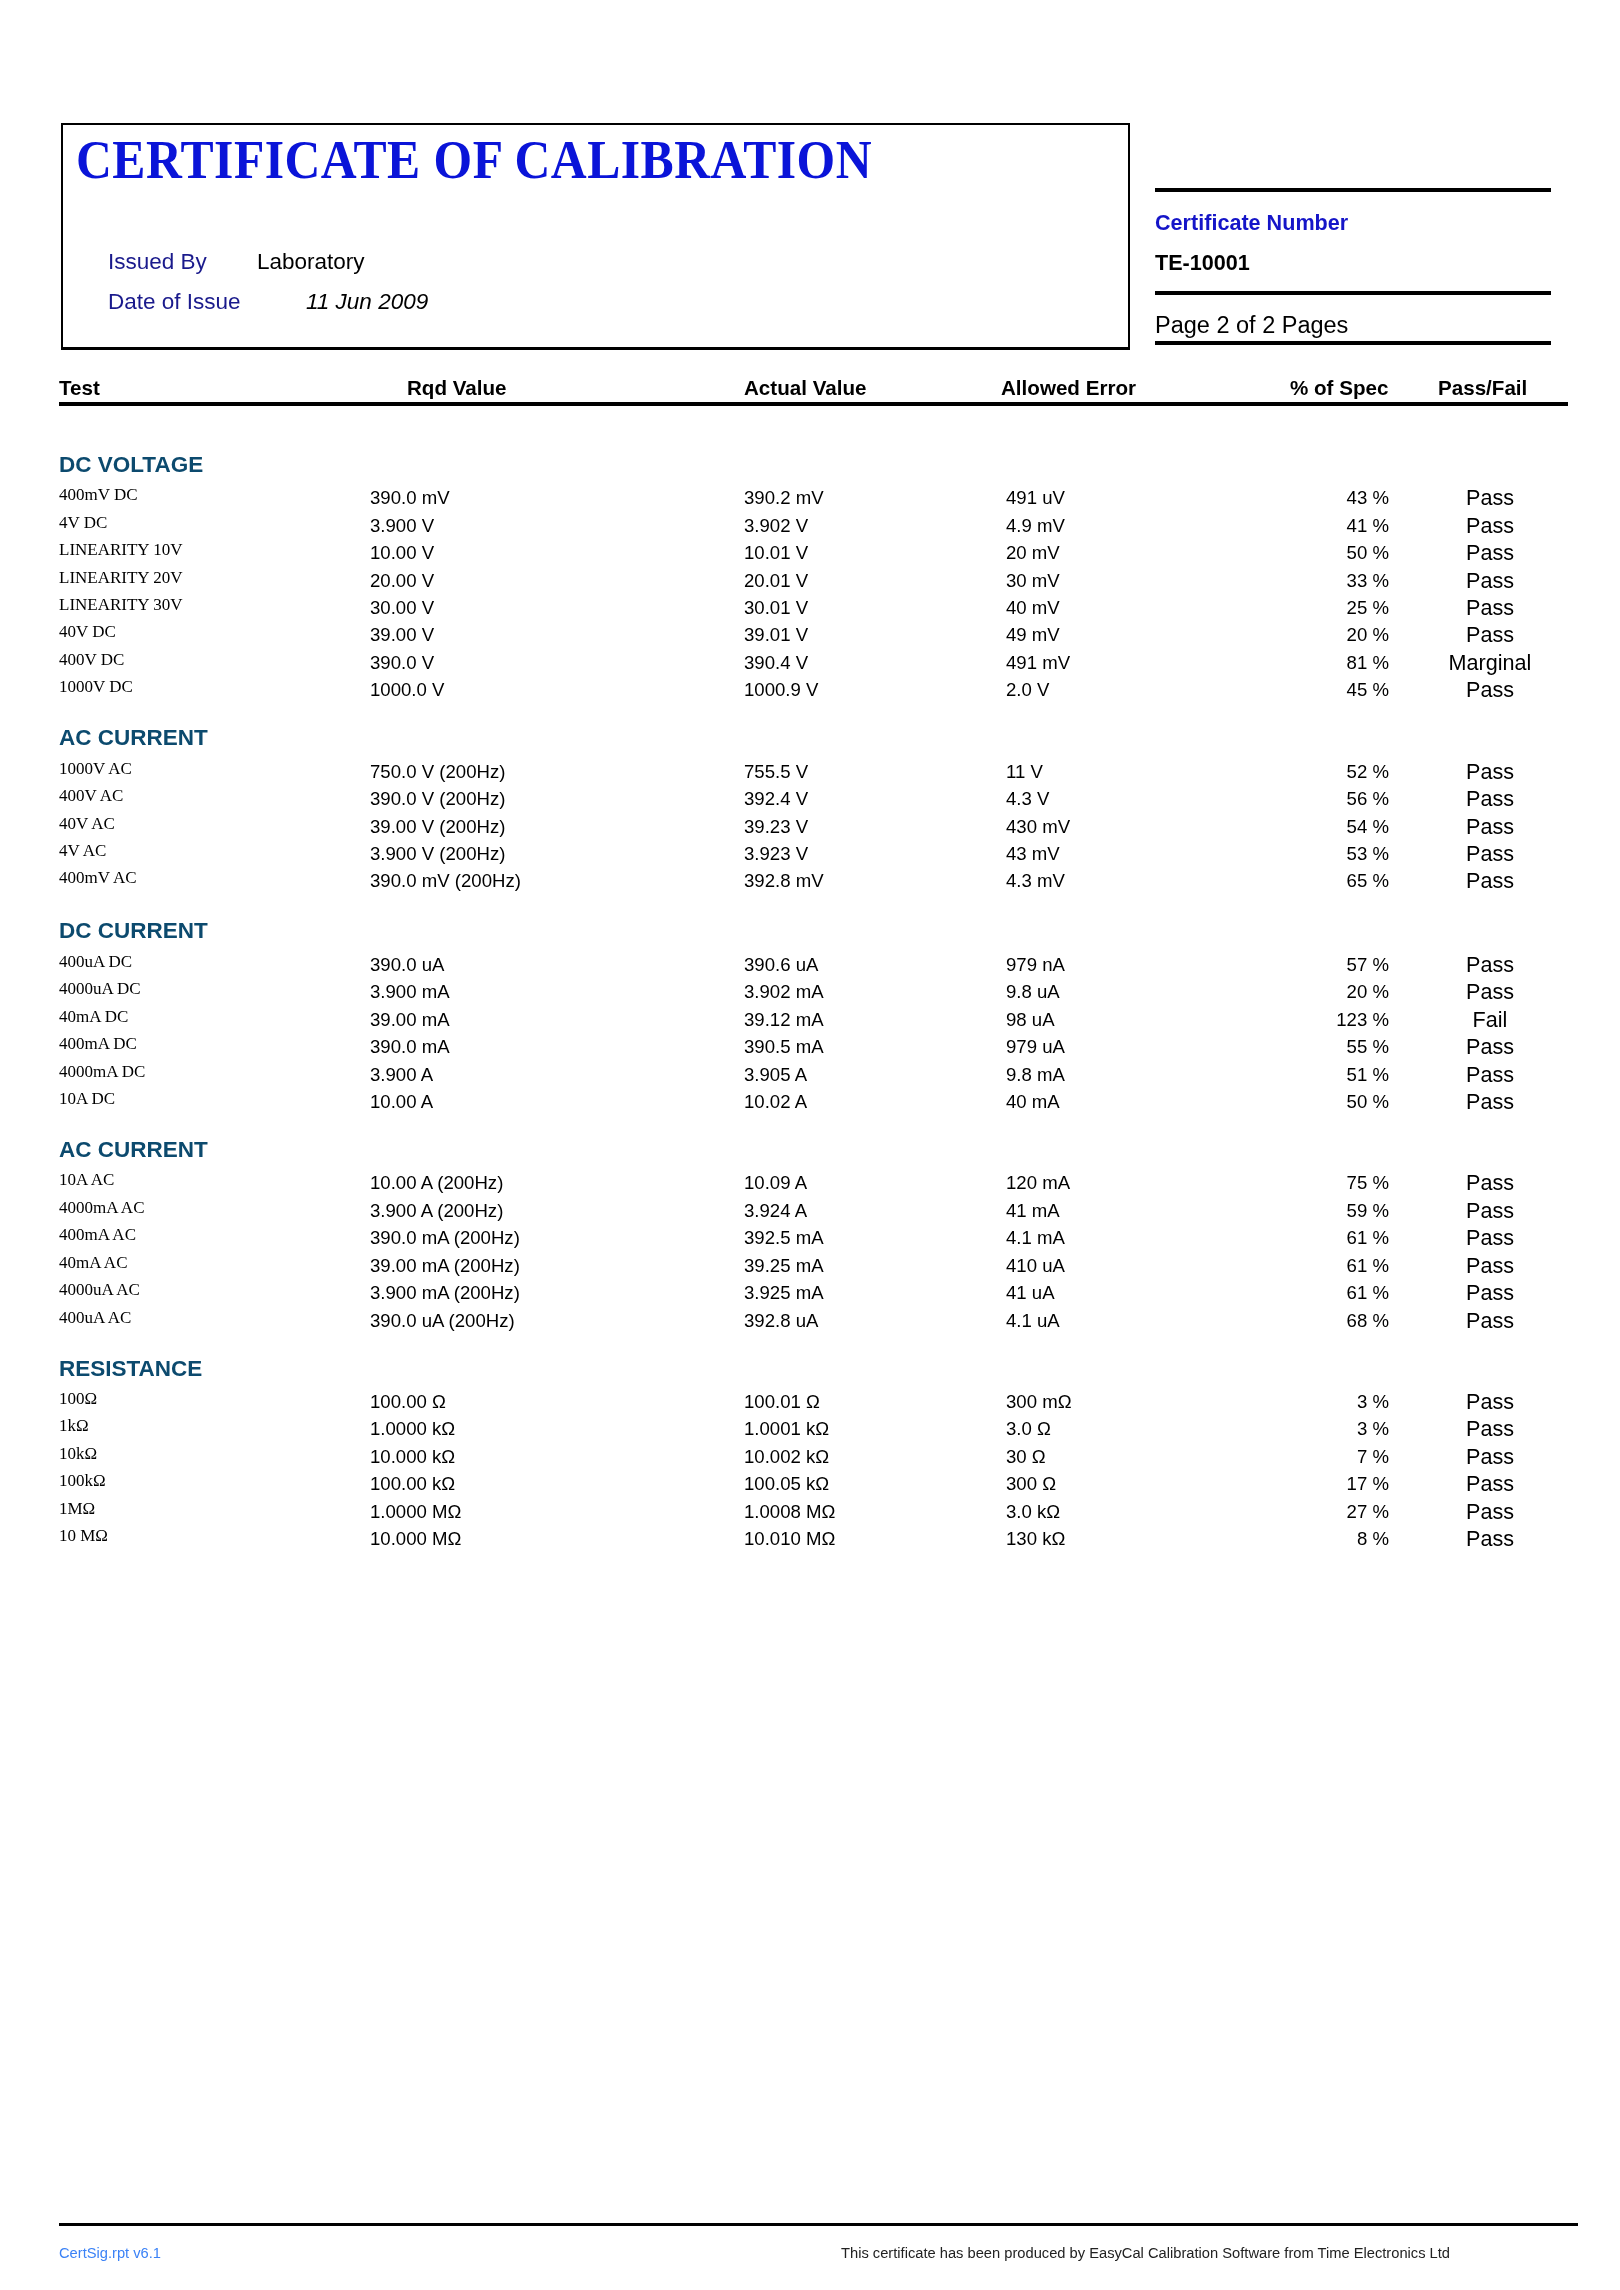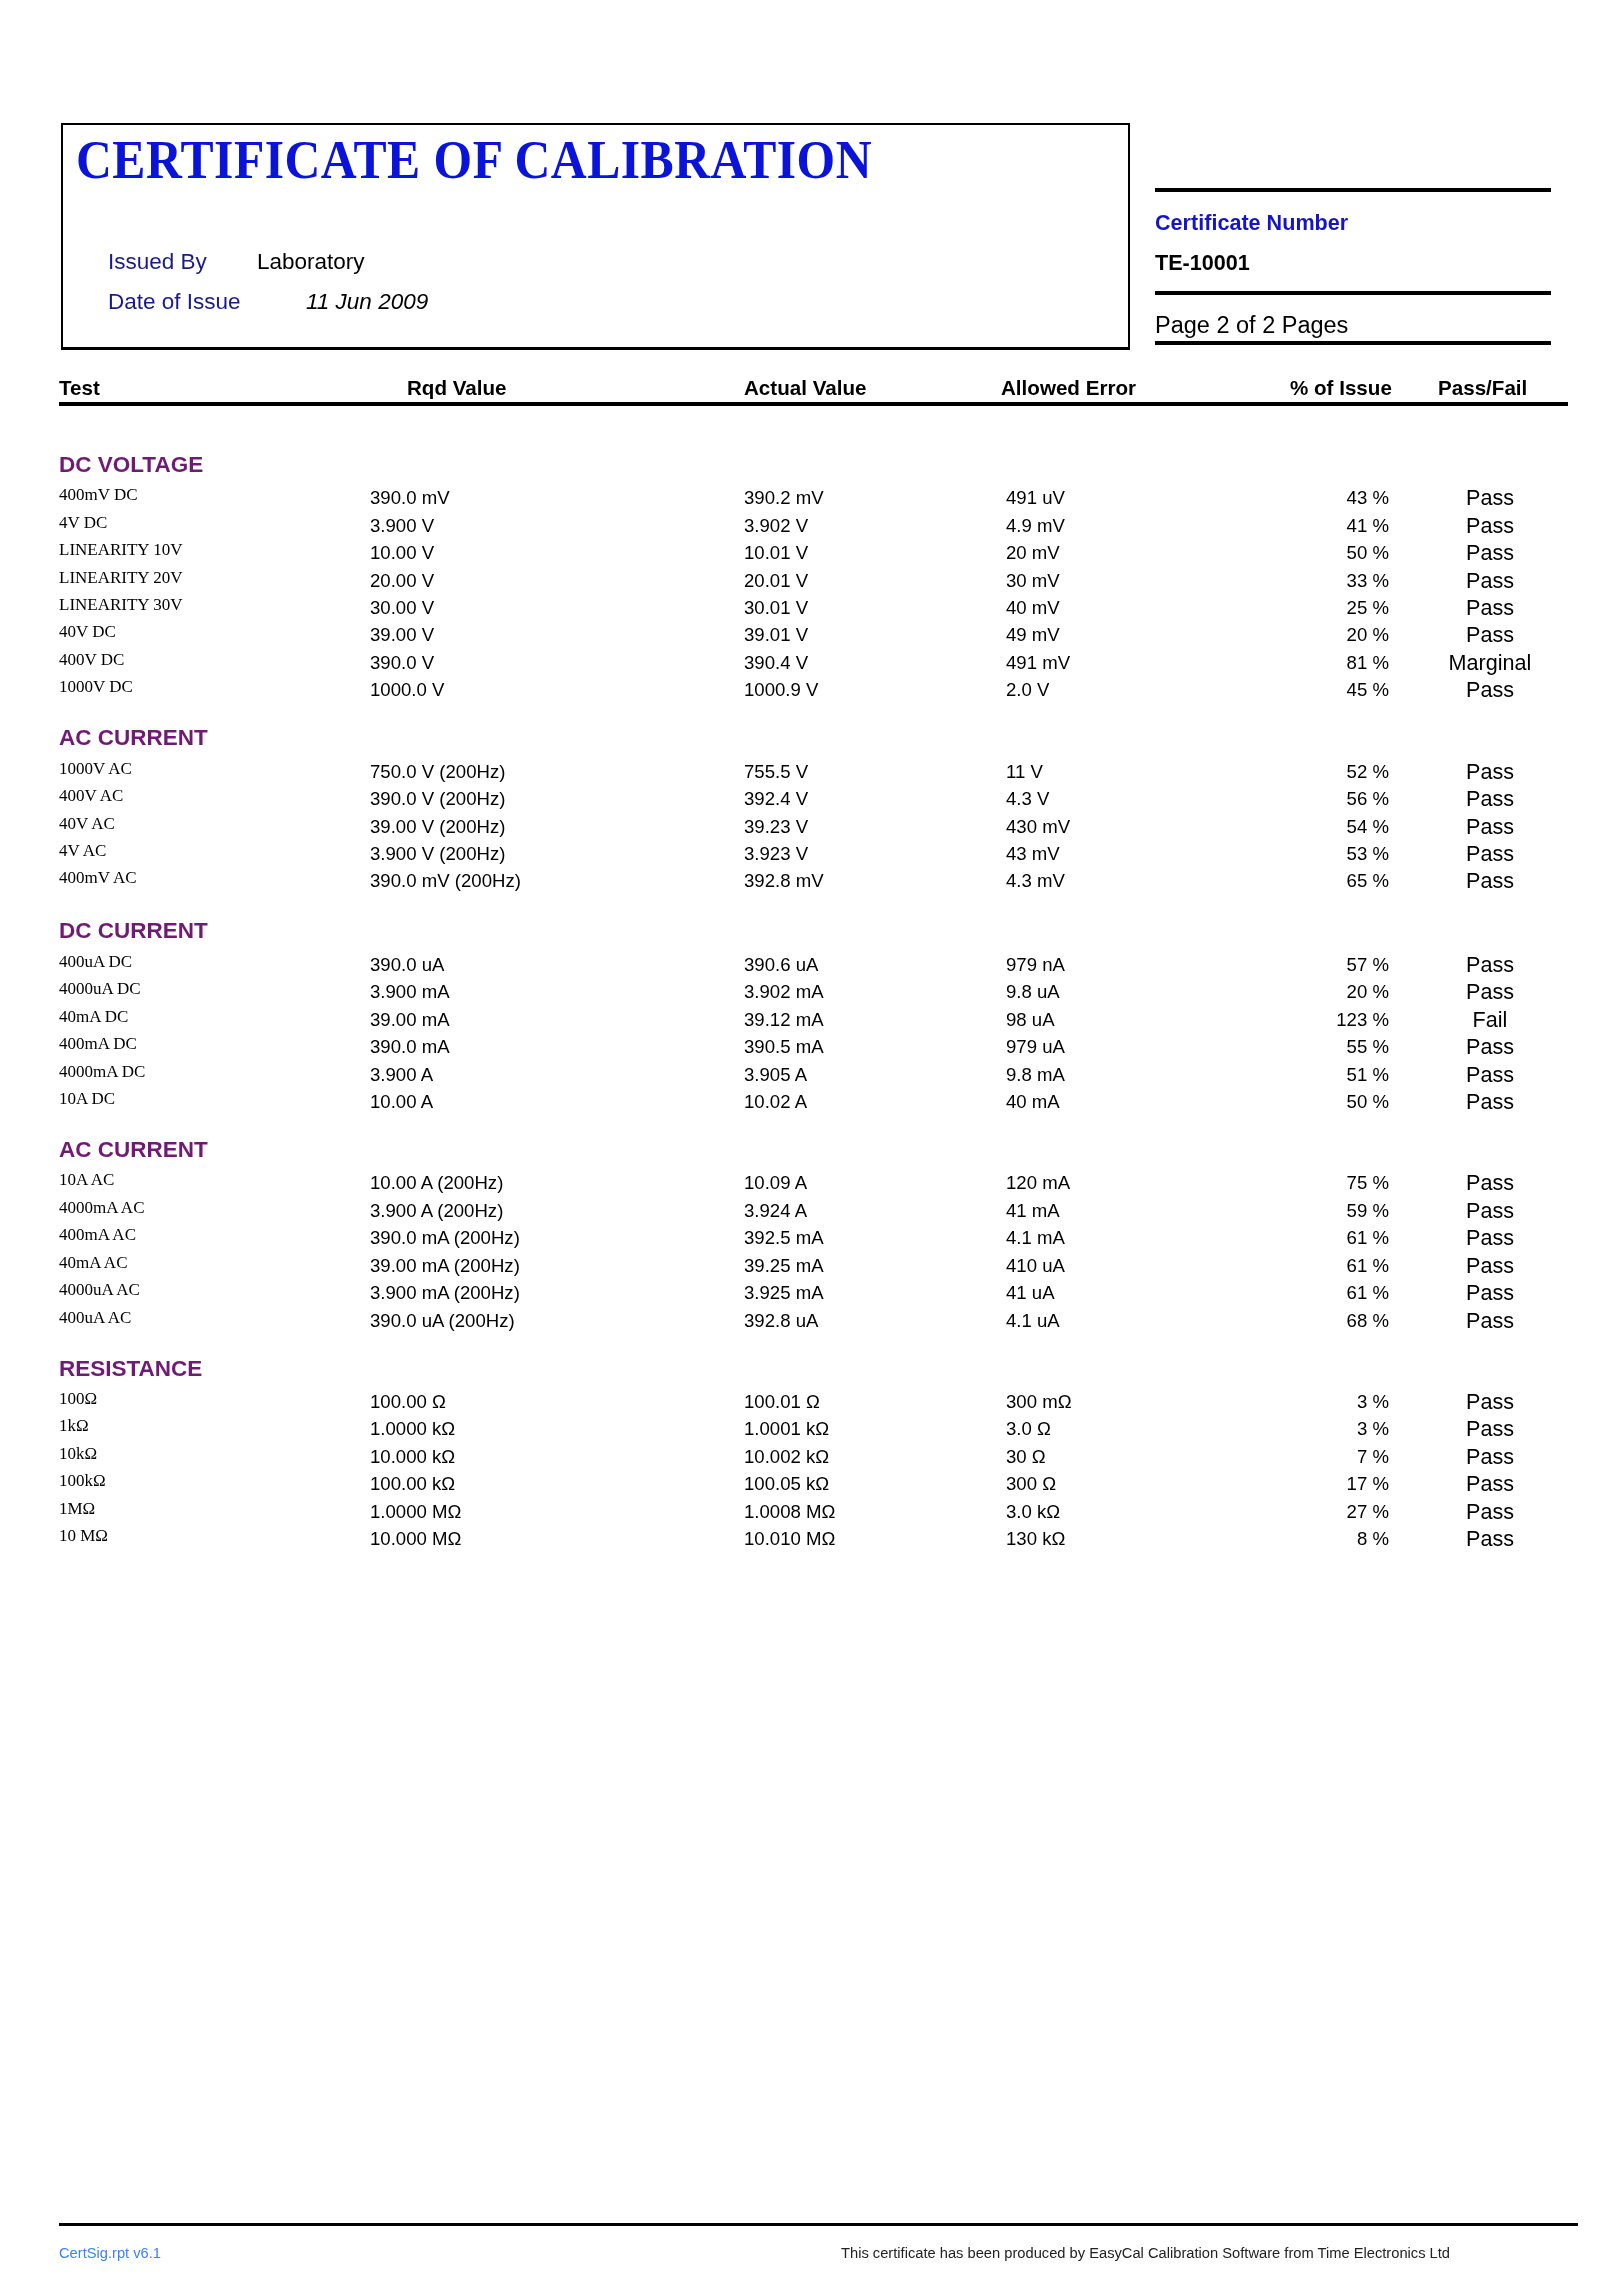--- a/index.html
+++ b/index.html
@@ -12,21 +12,21 @@
            font-size: 54px; color: #0a14d8; letter-spacing: 0.5px; white-space: nowrap;
            transform: scaleX(0.92); transform-origin: left top; }
   .meta-label { color: #1a1a8c; font-size: 22.5px; white-space: nowrap; }
   .meta-value { color: #000; font-size: 22.5px; white-space: nowrap; }
   .italic { font-style: italic; }
   .rule { background: #000; height: 3.9px; }
   .cert-label { color: #1515c8; font-weight: bold; font-size: 21.6px; white-space: nowrap; }
   .cert-value { font-weight: bold; font-size: 21.6px; white-space: nowrap; }
   .page-text { font-size: 23.5px; white-space: nowrap; }
   .col-head { font-weight: bold; font-size: 20.6px; white-space: nowrap; top: 376px; }
-  .section { position: absolute; left: 59px; font-weight: bold; font-size: 22.5px; color: #701a75; white-space: nowrap; }
+  .section { position: absolute; left: 59px; font-weight: bold; font-size: 22.5px; color: #0c4a6e; white-space: nowrap; }
   .row { position: absolute; left: 0; width: 1620px; height: 27.4px; }
   .row span { position: absolute; top: 0; white-space: nowrap; }
   .c-test { left: 59px; font-size: 17px; font-family: Liberation Serif, serif; }
   .c-rqd { left: 370px; font-size: 18.6px; top: 2px !important; }
   .c-act { left: 744px; font-size: 18.6px; top: 2px !important; }
   .c-err { left: 1006px; font-size: 18.6px; top: 2px !important; }
   .c-pct { left: 1294px; width: 95px; text-align: right; font-size: 18.6px; top: 2px !important; }
   .c-pf { left: 1431px; width: 118px; text-align: center; font-size: 21.6px; }
   .footer-left { left: 59px; top: 2245px; font-size: 14.7px; color: #3b82f6; white-space: nowrap; }
   .footer-right { left: 841px; top: 2245px; font-size: 14.7px; color: #222; white-space: nowrap; }
@@ -45,21 +45,21 @@
 <div class="abs cert-label" style="left:1155px; top:210px;">Certificate Number</div>
 <div class="abs cert-value" style="left:1155px; top:250px;">TE-10001</div>
 <div class="abs rule" style="left:1155px; top:291px; width:396px;"></div>
 <div class="abs page-text" style="left:1155px; top:312px;">Page 2 of 2 Pages</div>
 <div class="abs rule" style="left:1155px; top:341px; width:396px;"></div>
 
 <div class="abs col-head" style="left:59px;">Test</div>
 <div class="abs col-head" style="left:370px;margin-left:37px;">Rqd Value</div>
 <div class="abs col-head" style="left:744px;">Actual Value</div>
 <div class="abs col-head" style="left:1001px;">Allowed Error</div>
-<div class="abs col-head" style="left:1290px;">% of Issue</div>
+<div class="abs col-head" style="left:1290px;">% of Spec</div>
 <div class="abs col-head" style="left:1438px;">Pass/Fail</div>
 <div class="abs rule" style="left:59px; top:402px; width:1509px;"></div>
 
 <div id="results">
     <div class="section" style="top: 452px;">DC VOLTAGE</div>
     <div class="row" style="top: 485px;">
       <span class="c-test">400mV DC</span>
       <span class="c-rqd">390.0 mV</span>
       <span class="c-act">390.2 mV</span>
       <span class="c-err">491 uV</span>

